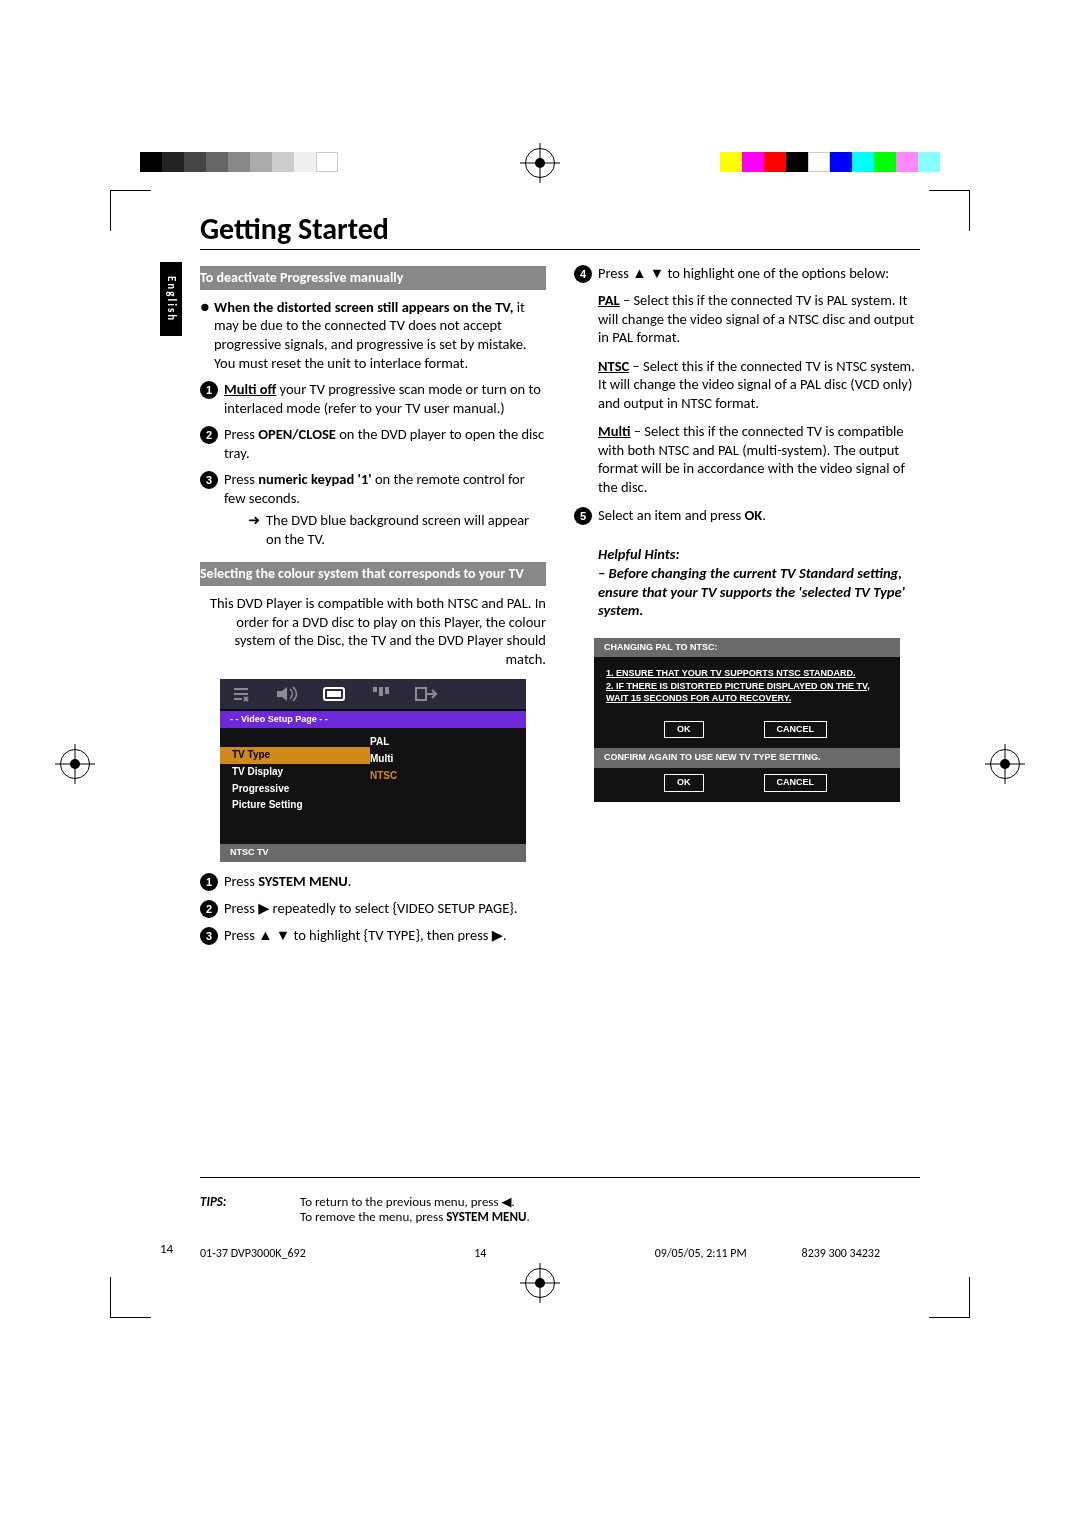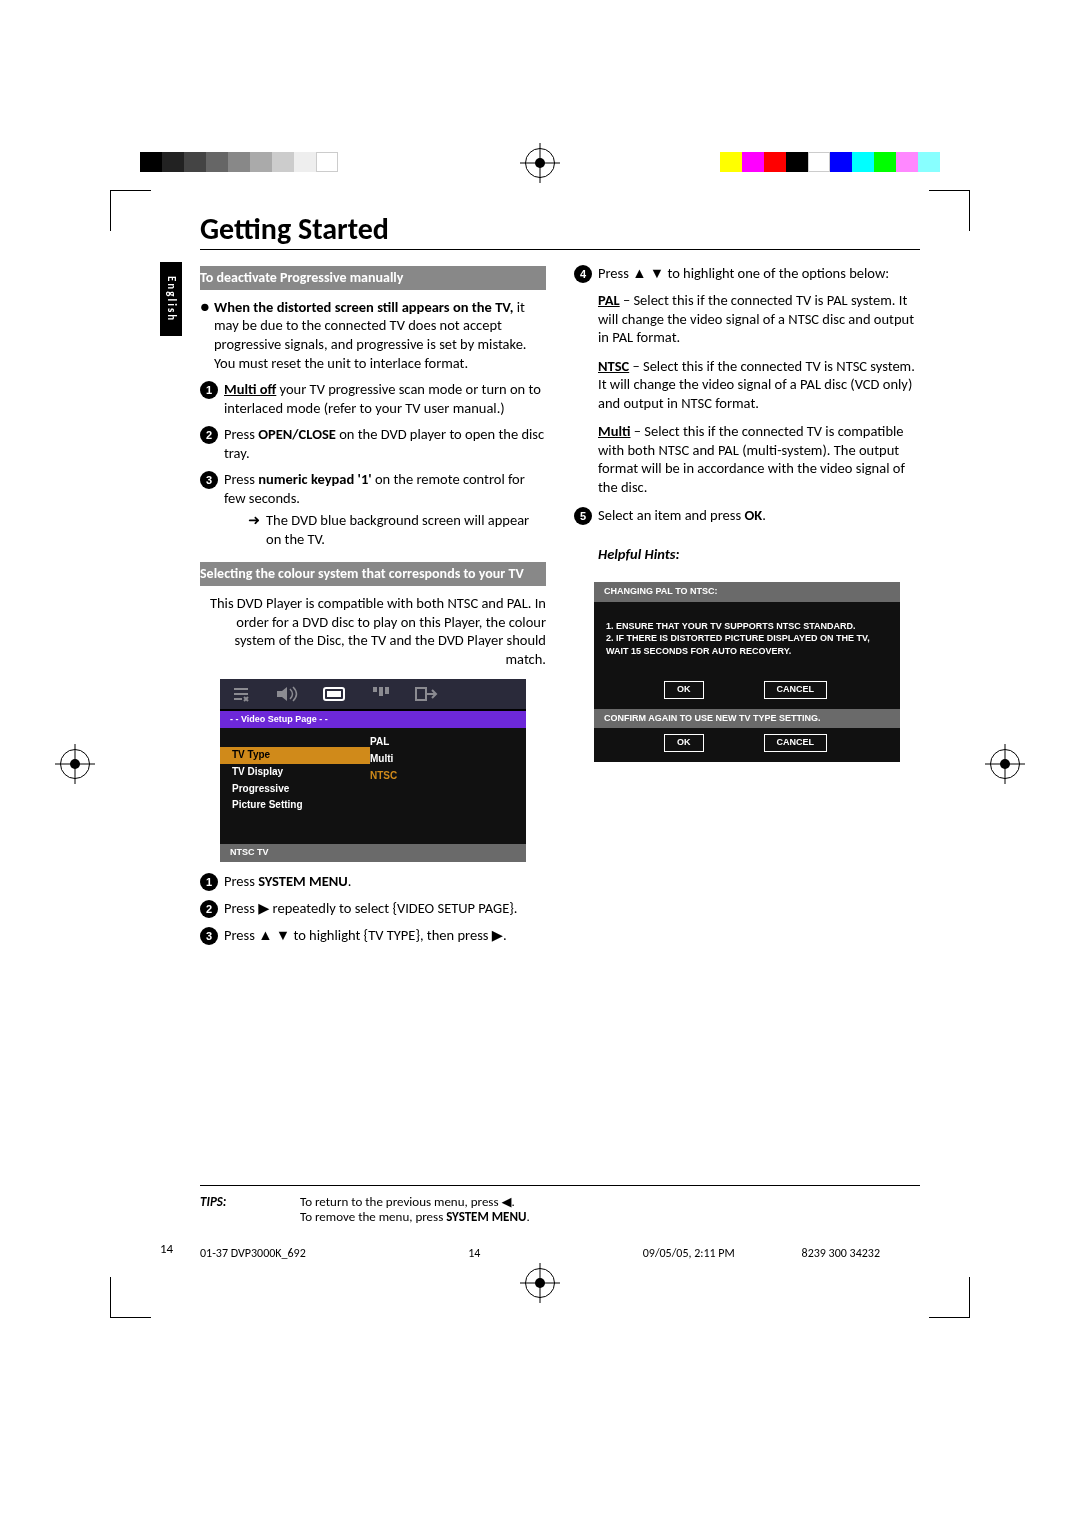--- a/index.html
+++ b/index.html
@@ -133,32 +133,32 @@
   
   .dialog {
     background:#111;
     width:306px;
     margin:18px 0 0 20px;
     font-family: Arial, sans-serif;
     color:#fff;
     font-size:9px;
   }
   .dialog .hdr { background:#6a6a6a; padding:4px 10px; font-weight:bold;}
-  .dialog .body { padding:18px 12px; font-weight:bold; line-height:1.4;}
+  .dialog .body { padding:10px 12px; font-weight:bold; line-height:1.4;text-decoration:underline;}
   .dialog .btns { display:flex; gap:60px; padding:6px 0 10px 70px;}
   .dialog .btn {
     border:1px solid #fff; padding:2px 12px; font-weight:bold; font-size:9px;
   }
 
   .tips-row {
     position:absolute;
     bottom:46px; left:40px;
     width:720px;
     border-top:1px solid #000;
-    padding-top:8px;
+    padding-top:16px;
     font-size:13px;
     display:flex;
     gap:40px;
   }
   .tips-row .lbl { font-weight:bold; font-style:italic; width:60px;}
   .pagenum {
     position:absolute; bottom:14px; left:0; font-size:13px;
   }
   .bottomline {
     position:absolute; left:200px; width:680px; font-size:12px; bottom:268px;
@@ -351,20 +351,21 @@
       <div style="margin:0 0 10px 24px;">
         <b><u>Multi</u></b><span> – Select this if the connected TV is compatible with both NTSC and PAL (multi-system).  The output format will be in accordance with the video signal of the disc.</span>
       </div>
       <div class="bullet">
         <span class="num">5</span>
         <span class="txt">
           <span>Select an item and press </span><b>OK</b><span>.</span>
         </span>
       </div>
       <div class="hints" style="margin-left:24px;">Helpful Hints:</div>
+      <div class="hints-body" style="margin-left:24px;">–   Before changing the current TV Standard setting, ensure that your TV supports the 'selected TV Type' system.</div>
 
       <div class="dialog">
         <div class="hdr">CHANGING PAL TO NTSC:</div>
         <div class="body">
           <div>1. ENSURE THAT YOUR TV SUPPORTS NTSC STANDARD.</div>
           <div>2. IF THERE IS DISTORTED PICTURE DISPLAYED ON THE TV, WAIT 15 SECONDS FOR AUTO RECOVERY.</div>
         </div>
         <div class="btns">
           <span class="btn">OK</span>
           <span class="btn">CANCEL</span>
@@ -386,15 +387,15 @@
     </span>
   </div>
   <div class="pagenum">14</div>
 </div>
 
 <div class="bottomline">
   <span>01-37 DVP3000K_692</span>
   <span>14</span>
   <span>
     <span>09/05/05, 2:11 PM</span>
-    <span class="partno" style="margin-left:16px;padding-left:48px;">8239 300 34232</span>
+    <span class="partno" style="margin-left:4px;padding-left:48px;">8239 300 34232</span>
   </span>
 </div>
 
 </body></html>

